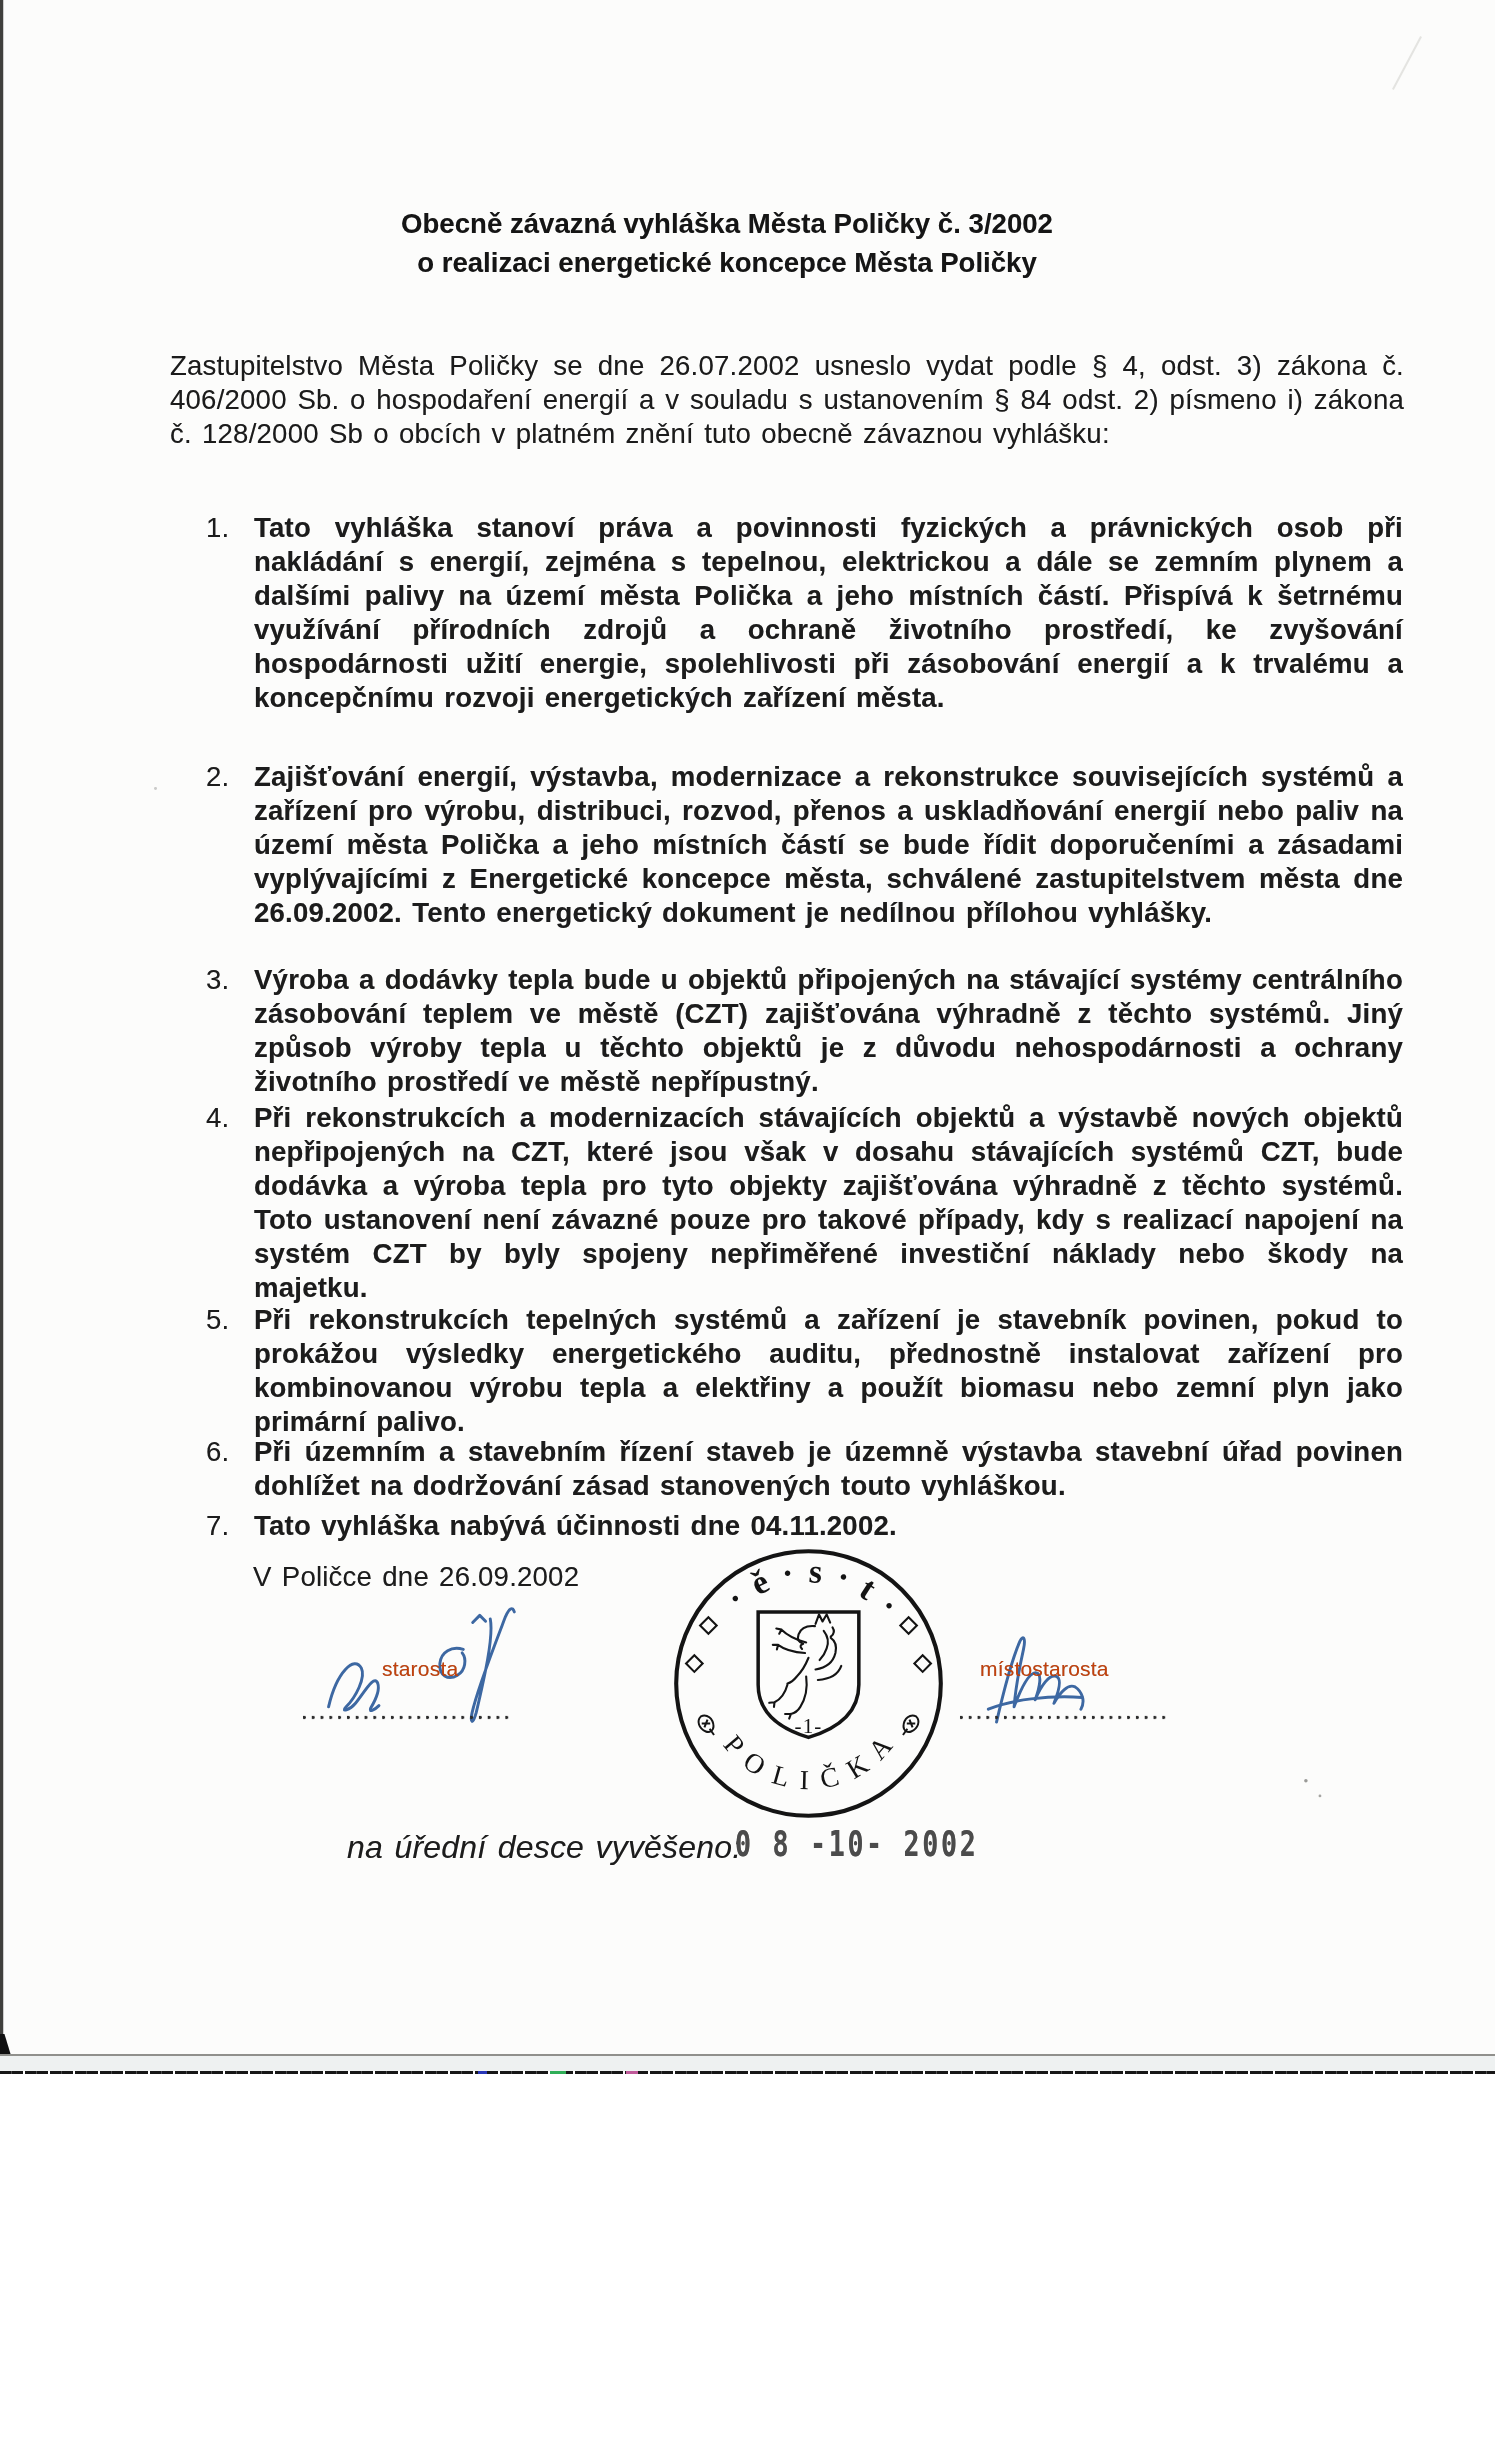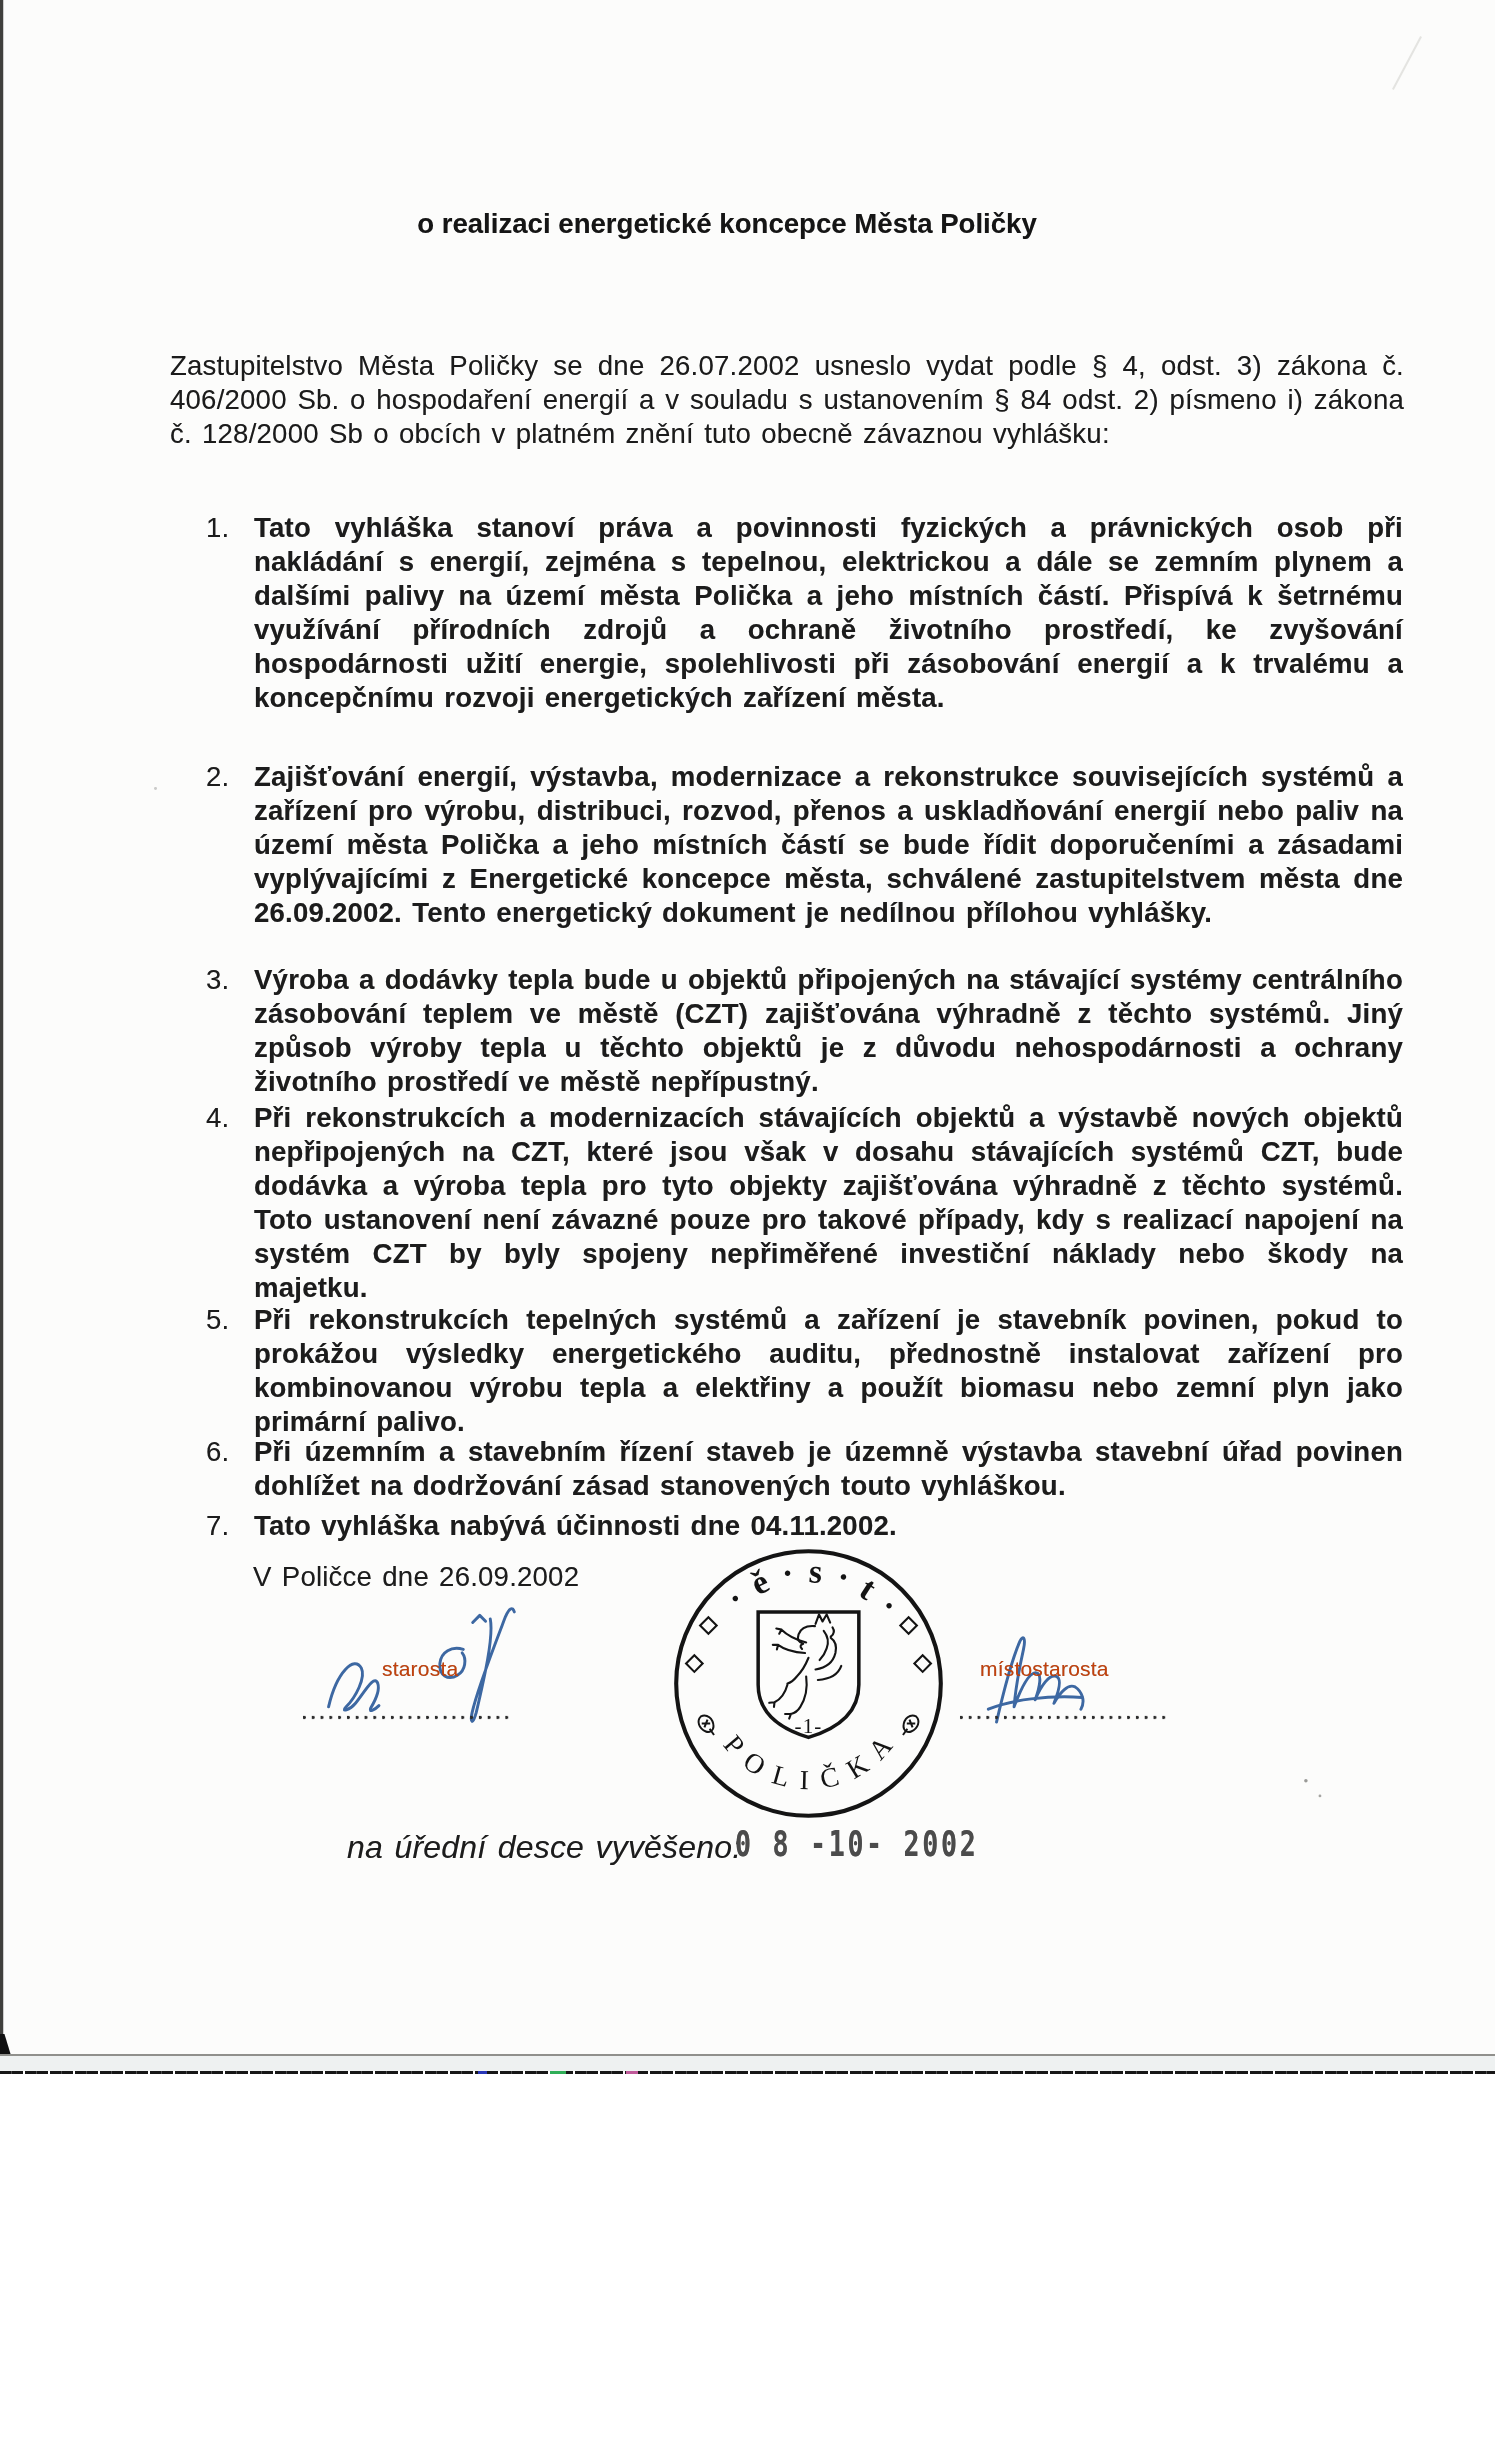--- a/index.html
+++ b/index.html
@@ -69,20 +69,21 @@
   .scratch-tr{ position:absolute;left:1406px;top:33px;width:1.8px;height:60px;background:#e4e4e1;transform:rotate(28deg); }
   .speck{ position:absolute;border-radius:50%;background:#9a9a97; }
 </style>
 </head>
 <body>
 
 <div class="page">
   <div class="paper"></div>
 
   <div class="title-block doc-text">
+    <div>Obecně závazná vyhláška Města Poličky č. 3/2002</div>
     <div>o realizaci energetické koncepce Města Poličky</div>
   </div>
 
   <p class="intro doc-text">Zastupitelstvo Města Poličky se dne 26.07.2002 usneslo vydat podle § 4, odst. 3) zákona č. 406/2000 Sb. o hospodaření energií a v souladu s ustanovením § 84 odst. 2) písmeno i) zákona č. 128/2000 Sb o obcích v platném znění tuto obecně závaznou vyhlášku:</p>
 
   <div class="item doc-text" style="top:511px">
     <span class="num">1.</span>
     <p class="txt">Tato vyhláška stanoví práva a povinnosti fyzických a právnických osob při nakládání s energií, zejména s tepelnou, elektrickou a dále se zemním plynem a dalšími palivy na území města Polička a jeho místních částí. Přispívá k šetrnému využívání přírodních zdrojů a ochraně životního prostředí, ke zvyšování hospodárnosti užití energie, spolehlivosti při zásobování energií a k trvalému a koncepčnímu rozvoji energetických zařízení města.</p>
   </div>
   <div class="item doc-text" style="top:760px">

